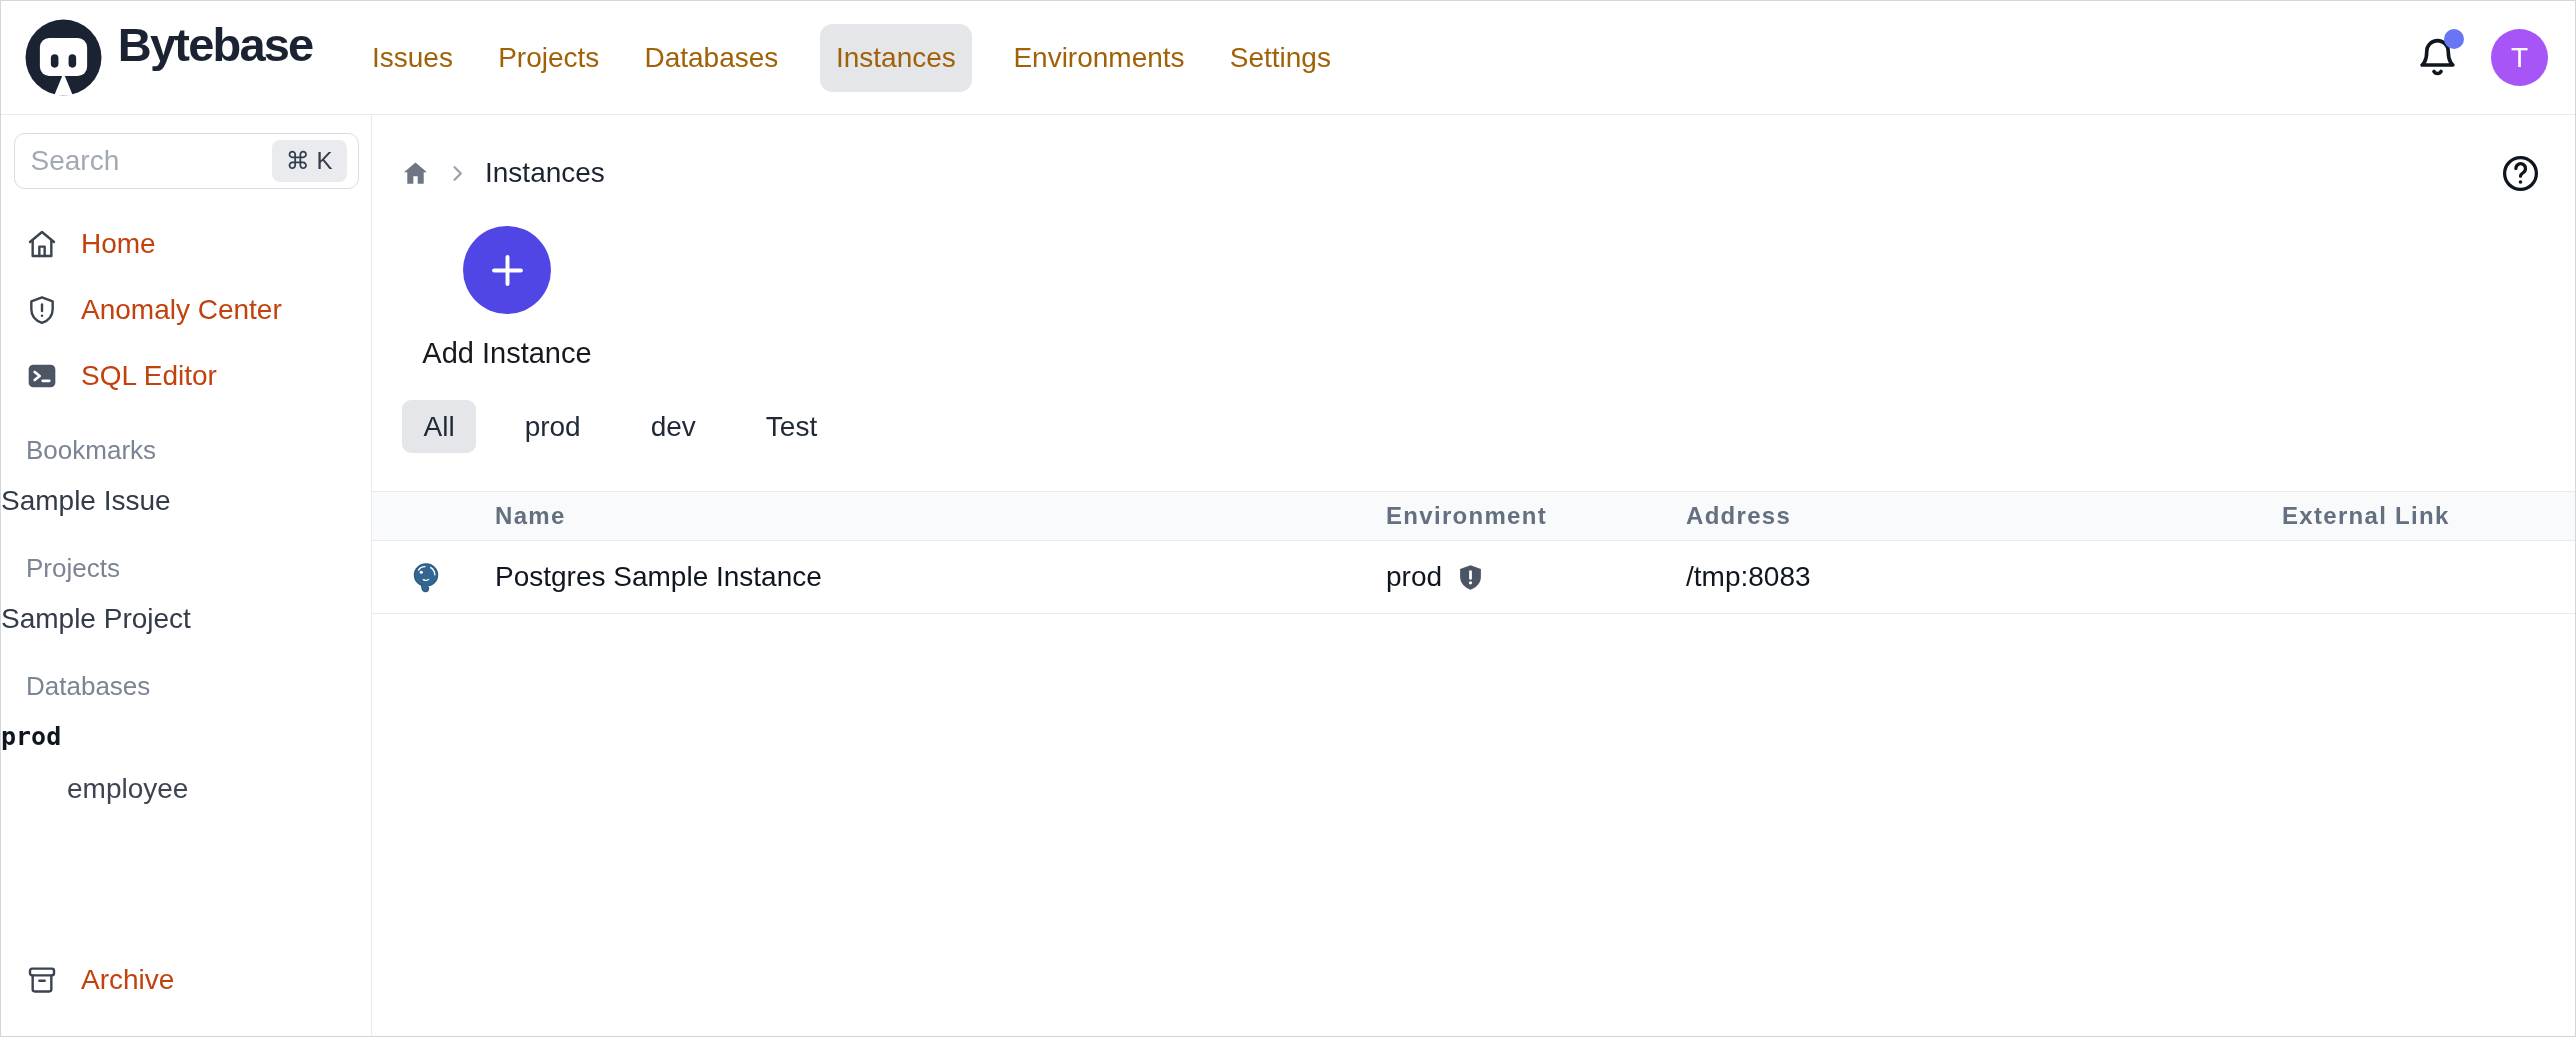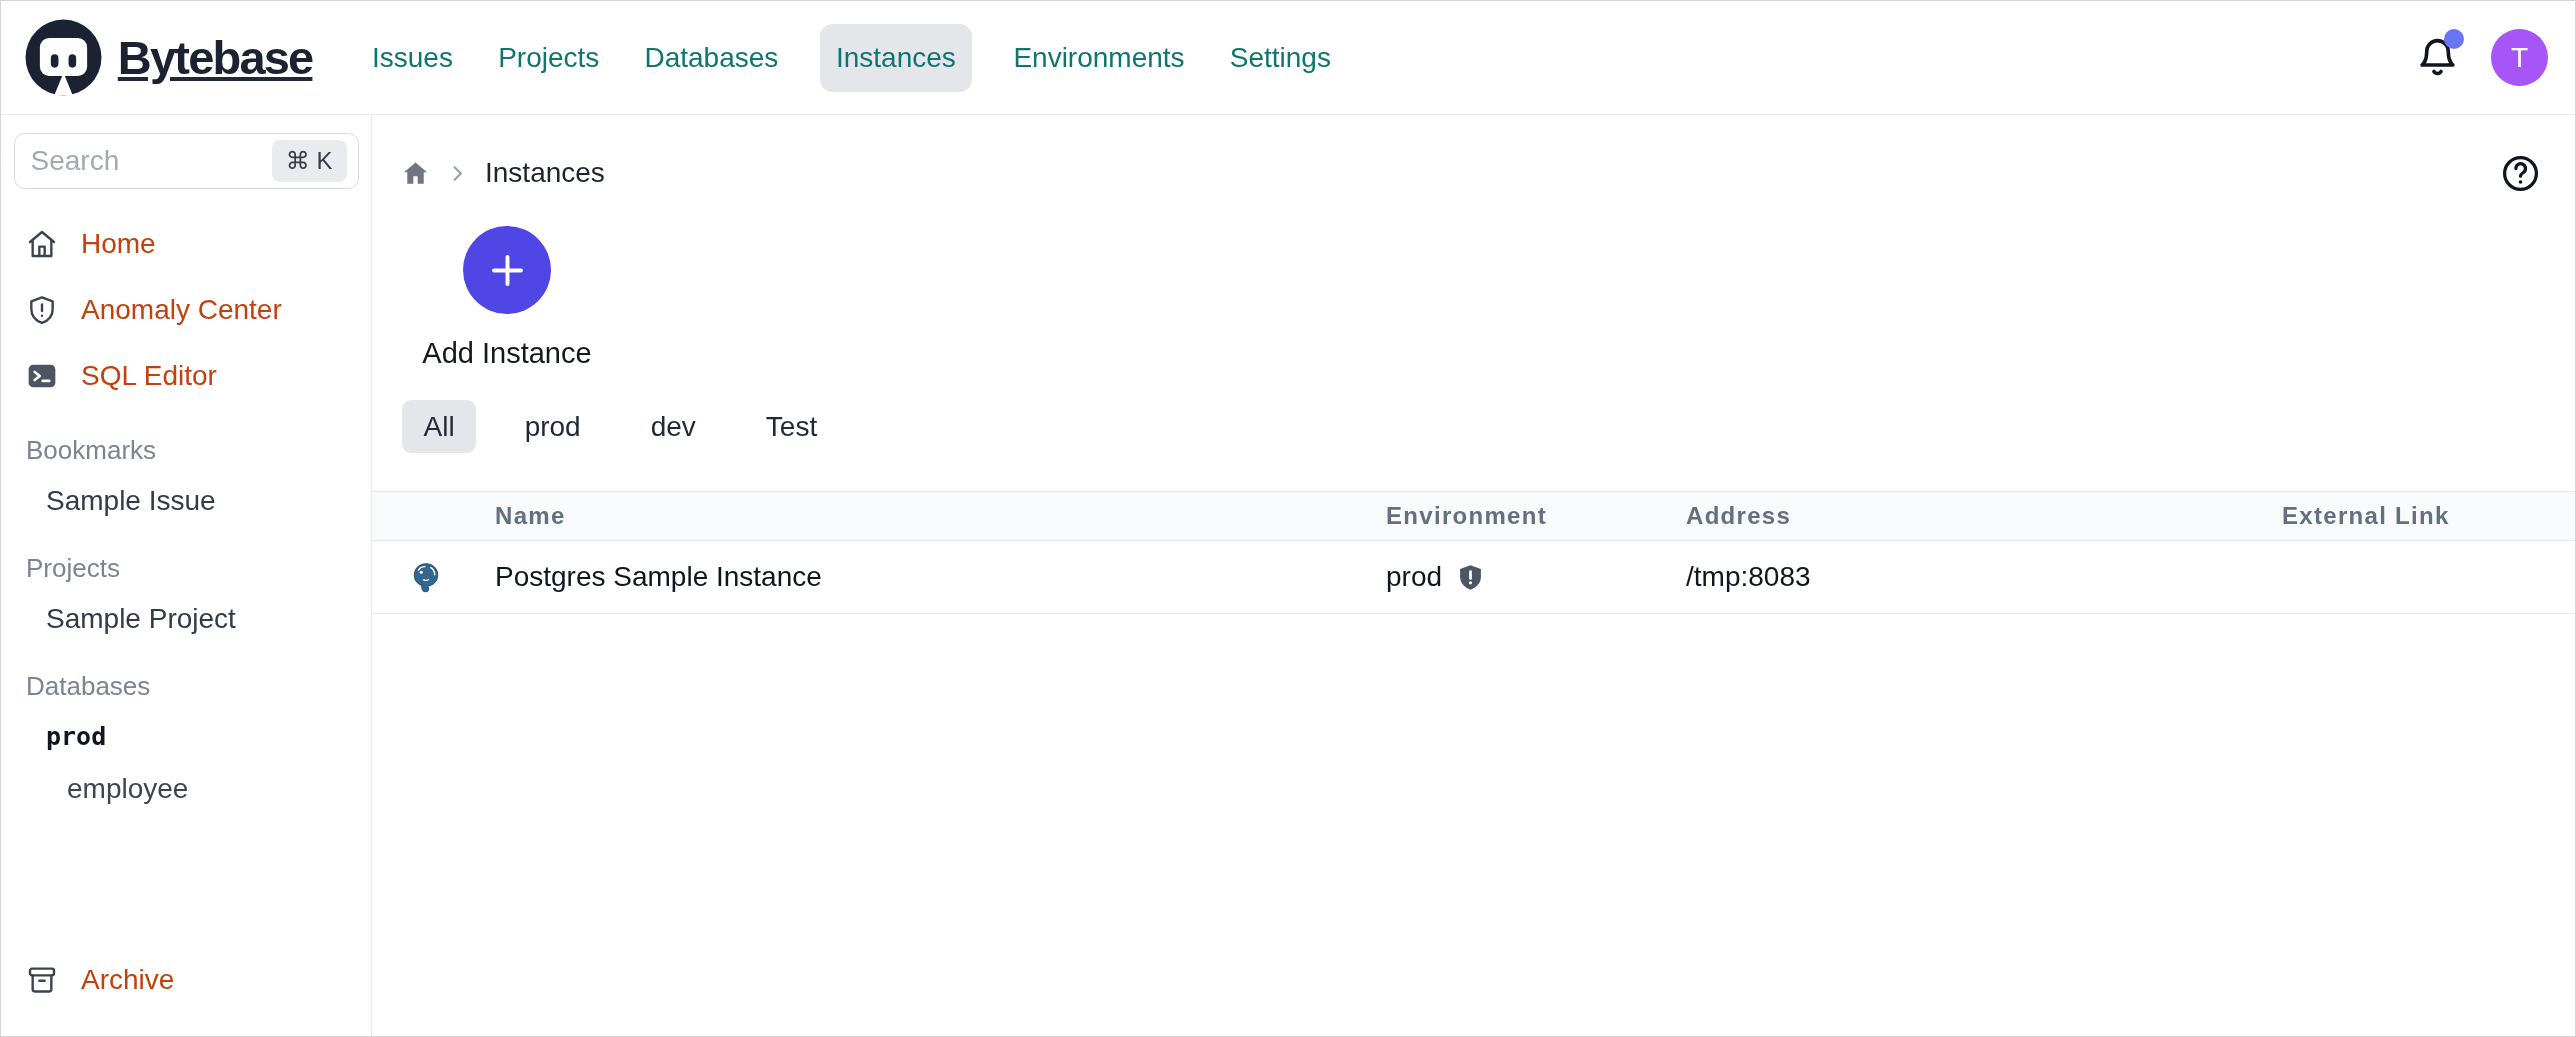--- a/index.html
+++ b/index.html
@@ -15,30 +15,30 @@
   }
 
   
   .topnav {
     height: 114px; min-height: 114px;
     display: flex; align-items: center;
     padding: 0 27px 0 21.5px;
     border-bottom: 1.8px solid #e8eaed;
     background: #fff;
   }
-  .brand { display: flex; align-items: center; gap: 14.3px; cursor: pointer; text-decoration: underline; }
+  .brand { display: flex; gap: 14.3px; cursor: pointer; }
   .brand-logo svg { width: 81px; height: 81px; display: block; }
   .brand-name {
     font-size: 47px; font-weight: 700; color: #1b2232;
     letter-spacing: -1.8px;
   }
   .nav-links {
     display: flex; align-items: center;
     margin-left: 56px; gap: 38px;
-    font-size: 28px; font-weight: 500; color: #0f766e;
+    font-size: 28px; font-weight: 500; color: #a16207;
   }
   .nav-link { padding: 18px 3.6px; border-radius: 12.5px; cursor: pointer; white-space: nowrap; }
   .nav-link.active { background: #e4e6ea; padding: 18px 16px; }
   .nav-right { margin-left: auto; display: flex; align-items: center; gap: 32px; }
   .bell-wrap { position: relative; width: 43px; height: 43px; cursor: pointer; }
   .bell-wrap svg { width: 43px; height: 43px; }
   .bell-dot {
     position: absolute; top: -7.2px; right: -5.4px;
     width: 20px; height: 20px; border-radius: 50%;
     background: #6875f5;
@@ -86,21 +86,21 @@
     padding-left: 25px; font-size: 28px; color: #c2410c;
     cursor: pointer;
   }
   .side-item svg { width: 32px; height: 32px; }
   .side-section { margin-top: 18px; }
   .section-label {
     padding-left: 25px; font-size: 26px; color: #7b8493;
     height: 48px; display: flex; align-items: center;
   }
   .section-item {
-    padding-left: 45px; font-size: 28px; color: #333b49;
+    font-size: 28px; color: #333b49;
     height: 52px; display: flex; align-items: center; cursor: pointer;
   }
   .section-item.env {
     font-family: "DejaVu Sans Mono", monospace;
     font-weight: 700; font-size: 25px; color: #10161f;
   }
   .section-item.db { padding-left: 66px; color: #3d4553; }
   .side-spacer { flex: 1; }
 
   

